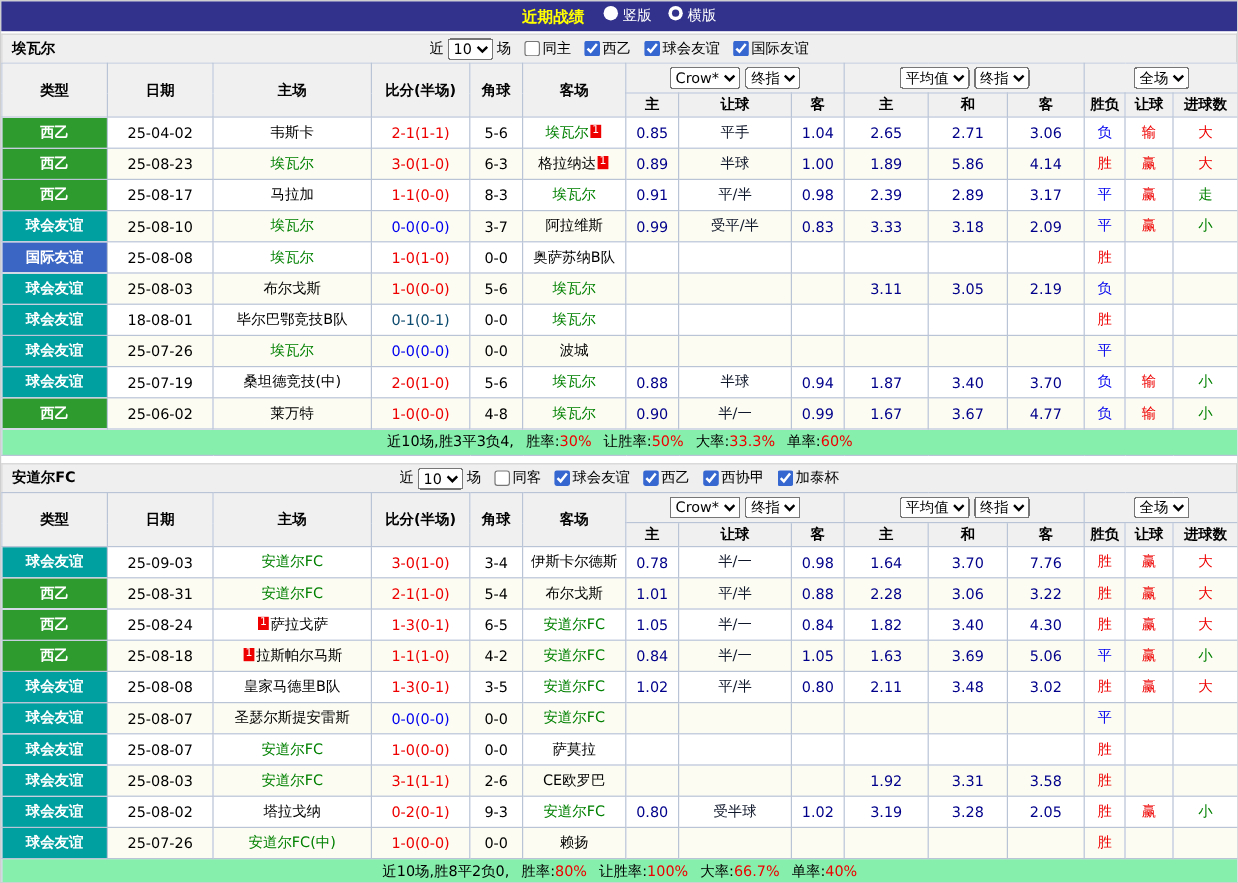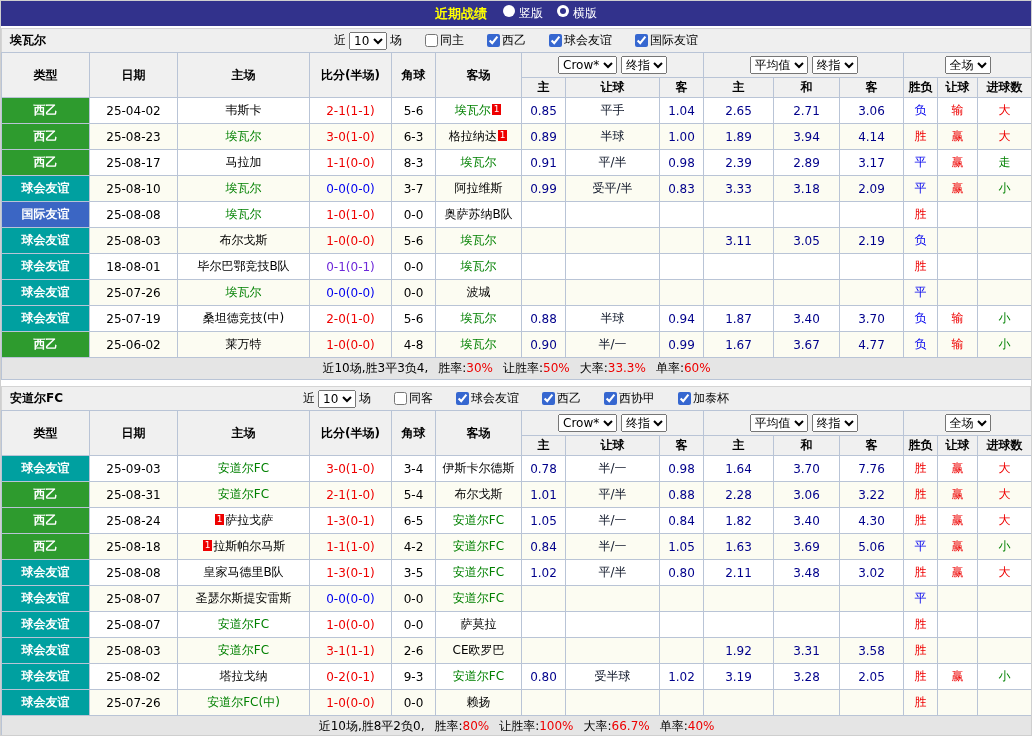--- a/index.html
+++ b/index.html
@@ -11,36 +11,36 @@
   .radio-group{display:inline-flex;align-items:center;gap:14px}
   .radio-item{display:inline-flex;align-items:flex-start;gap:4px;color:#fff;font-size:12px;cursor:pointer}
   .radio-dot{width:12px;height:12px;border-radius:50%;background:#fff;position:relative;display:inline-block}
   .radio-dot.selected::after{content:"";position:absolute;left:3px;top:3px;width:6px;height:6px;border-radius:50%;background:var(--topbar-bg)}
   .section{margin-top:2px}
   .section + .section{margin-top:6px}
   .filterbar{height:24px;background:var(--filterbar-bg);border:1px solid #d4d4d4;border-bottom:none;display:flex;align-items:center;position:relative;font-size:12px}
   .team-name{position:absolute;left:8px;font-weight:bold;font-size:12px;color:#000}
   .filters{margin:0 auto;display:inline-flex;align-items:center;gap:3px}
   .count-select,.hsel{font-size:12px;font-family:inherit}
-  .cb-item{display:inline-flex;align-items:center;gap:2px;margin-left:20px;cursor:pointer}
+  .cb-item{display:inline-flex;align-items:center;gap:2px;margin-left:8px;cursor:pointer}
   .cb-item input{width:13px;height:13px;margin:0;accent-color:var(--checkbox-blue)}
   table.grid{border-collapse:collapse;table-layout:fixed;width:1030px;font-size:12px;background:#fff}
   .grid th,.grid td{border:1px solid var(--grid-border);text-align:center;overflow:hidden;white-space:nowrap;padding:0 1px}
   .grid thead th{background:var(--header-bg);font-weight:bold;color:#000}
   .hrow1 th{height:25px}
   .hrow2 th{height:20px}
   .hsel{margin:0 2px}
   .grid tbody td{height:26px}
   tr.alt td{background:var(--row-alt-bg)}
   td.type{color:#fff;font-weight:bold}
   .tname.focus{color:var(--team-highlight-green)}
   .badge{background:var(--badge-red);color:#fff;font-size:9px;line-height:11px;padding:0 2px;display:inline-block;vertical-align:top;position:relative;top:2px;margin:0 1px}
   td.odds{color:var(--odds-navy)}
   td.hcap{color:#0f172a}
-  tr.summary td{height:22px;background:#e5e5e5;font-size:12px}
+  tr.summary td{height:22px;background:#86efac;font-size:12px}
   .slabel{margin-left:10px}
   .sval{color:var(--summary-red)}
 </style>
 </head>
 <body>
 
 <div class="page">
   <div class="topbar">
     <span class="topbar-title">近期战绩</span>
     <span id="radio-group" class="radio-group">
@@ -144,21 +144,21 @@
               <td class="type" style="background: rgb(46, 155, 46);">西乙</td>
               <td>25-08-23</td>
               <td class="teamcell"><span class="tname focus">埃瓦尔</span></td>
               <td class="score" style="color: rgb(238, 0, 0);">3-0(1-0)</td>
               <td>6-3</td>
               <td class="teamcell"><span class="tname">格拉纳达</span><span class="badge">1</span></td>
               <td class="odds">0.89</td>
               <td class="hcap">半球</td>
               <td class="odds">1.00</td>
               <td class="odds">1.89</td>
-              <td class="odds">3.94</td>
+              <td class="odds">5.86</td>
               <td class="odds">4.14</td>
               <td class="res" style="color: rgb(238, 0, 0);">胜</td>
               <td class="res" style="color: rgb(238, 0, 0);">赢</td>
               <td class="res" style="color: rgb(238, 0, 0);">大</td>
             </tr>
             <tr>
               <td class="type" style="background: rgb(46, 155, 46);">西乙</td>
               <td>25-08-17</td>
               <td class="teamcell"><span class="tname">马拉加</span></td>
               <td class="score" style="color: rgb(238, 0, 0);">1-1(0-0)</td>
@@ -222,21 +222,21 @@
               <td class="odds">3.05</td>
               <td class="odds">2.19</td>
               <td class="res" style="color: rgb(0, 0, 238);">负</td>
               <td class="res"></td>
               <td class="res"></td>
             </tr>
             <tr>
               <td class="type" style="background: rgb(0, 160, 160);">球会友谊</td>
               <td>18-08-01</td>
               <td class="teamcell"><span class="tname">毕尔巴鄂竞技B队</span></td>
-              <td class="score" style="color: #6d28d9;">0-1(0-1)</td>
+              <td class="score" style="color: #0c4a6e;">0-1(0-1)</td>
               <td>0-0</td>
               <td class="teamcell"><span class="tname focus">埃瓦尔</span></td>
               <td class="odds"></td>
               <td class="hcap"></td>
               <td class="odds"></td>
               <td class="odds"></td>
               <td class="odds"></td>
               <td class="odds"></td>
               <td class="res" style="color: rgb(238, 0, 0);">胜</td>
               <td class="res"></td>

